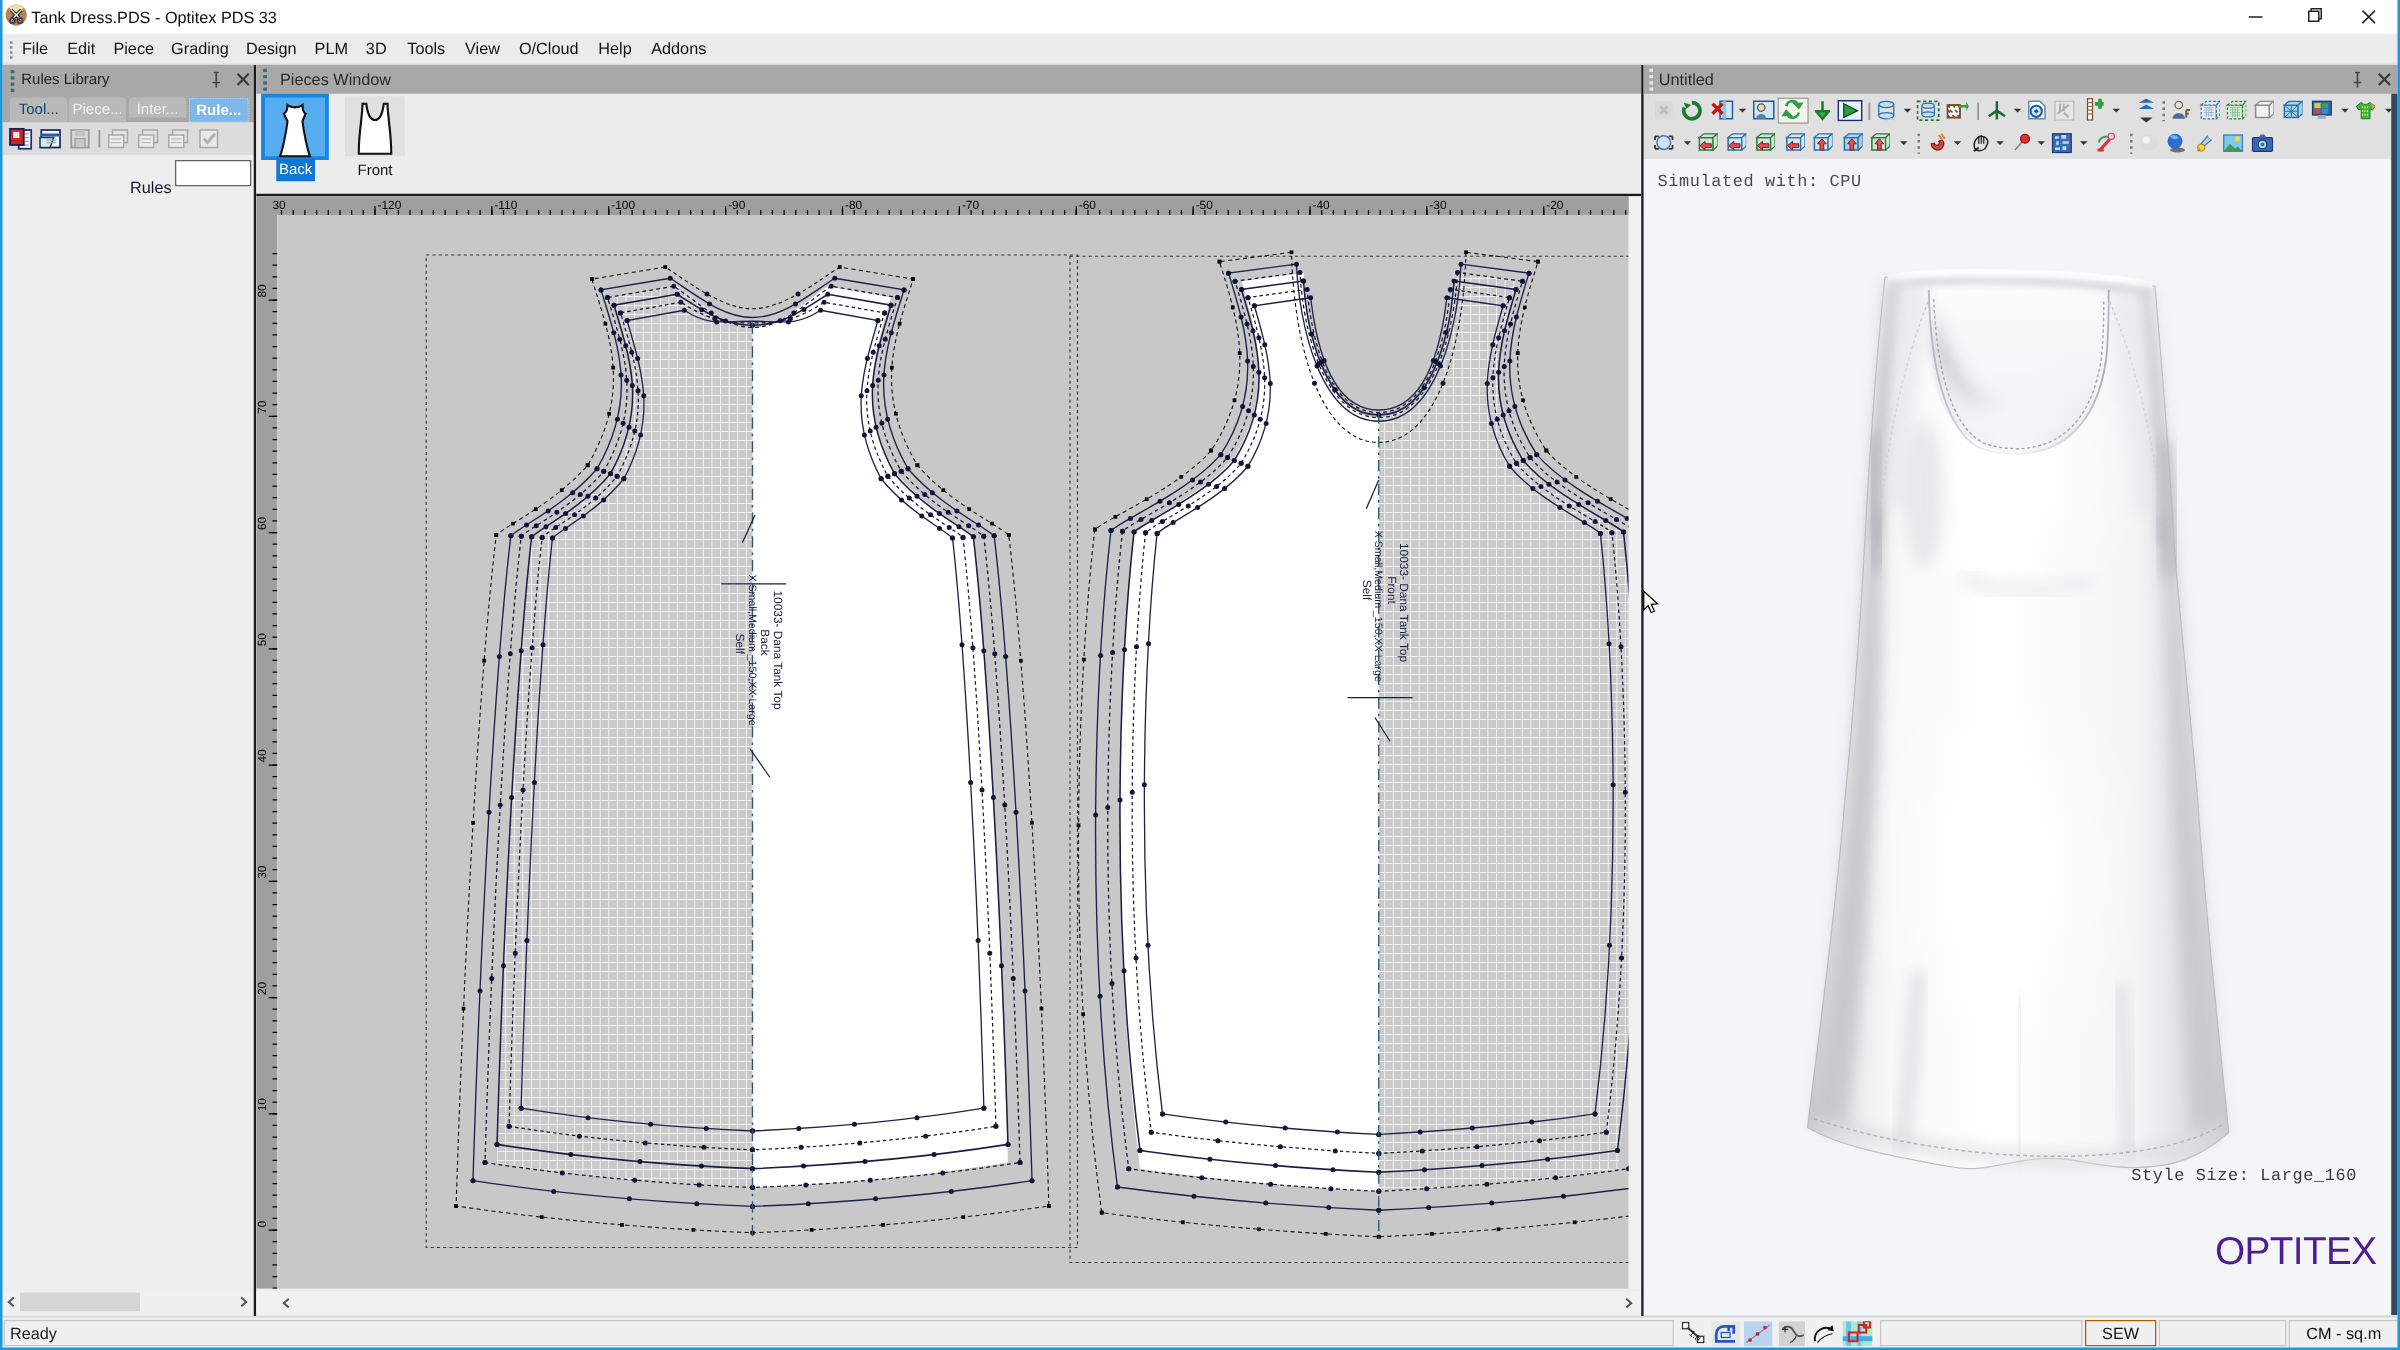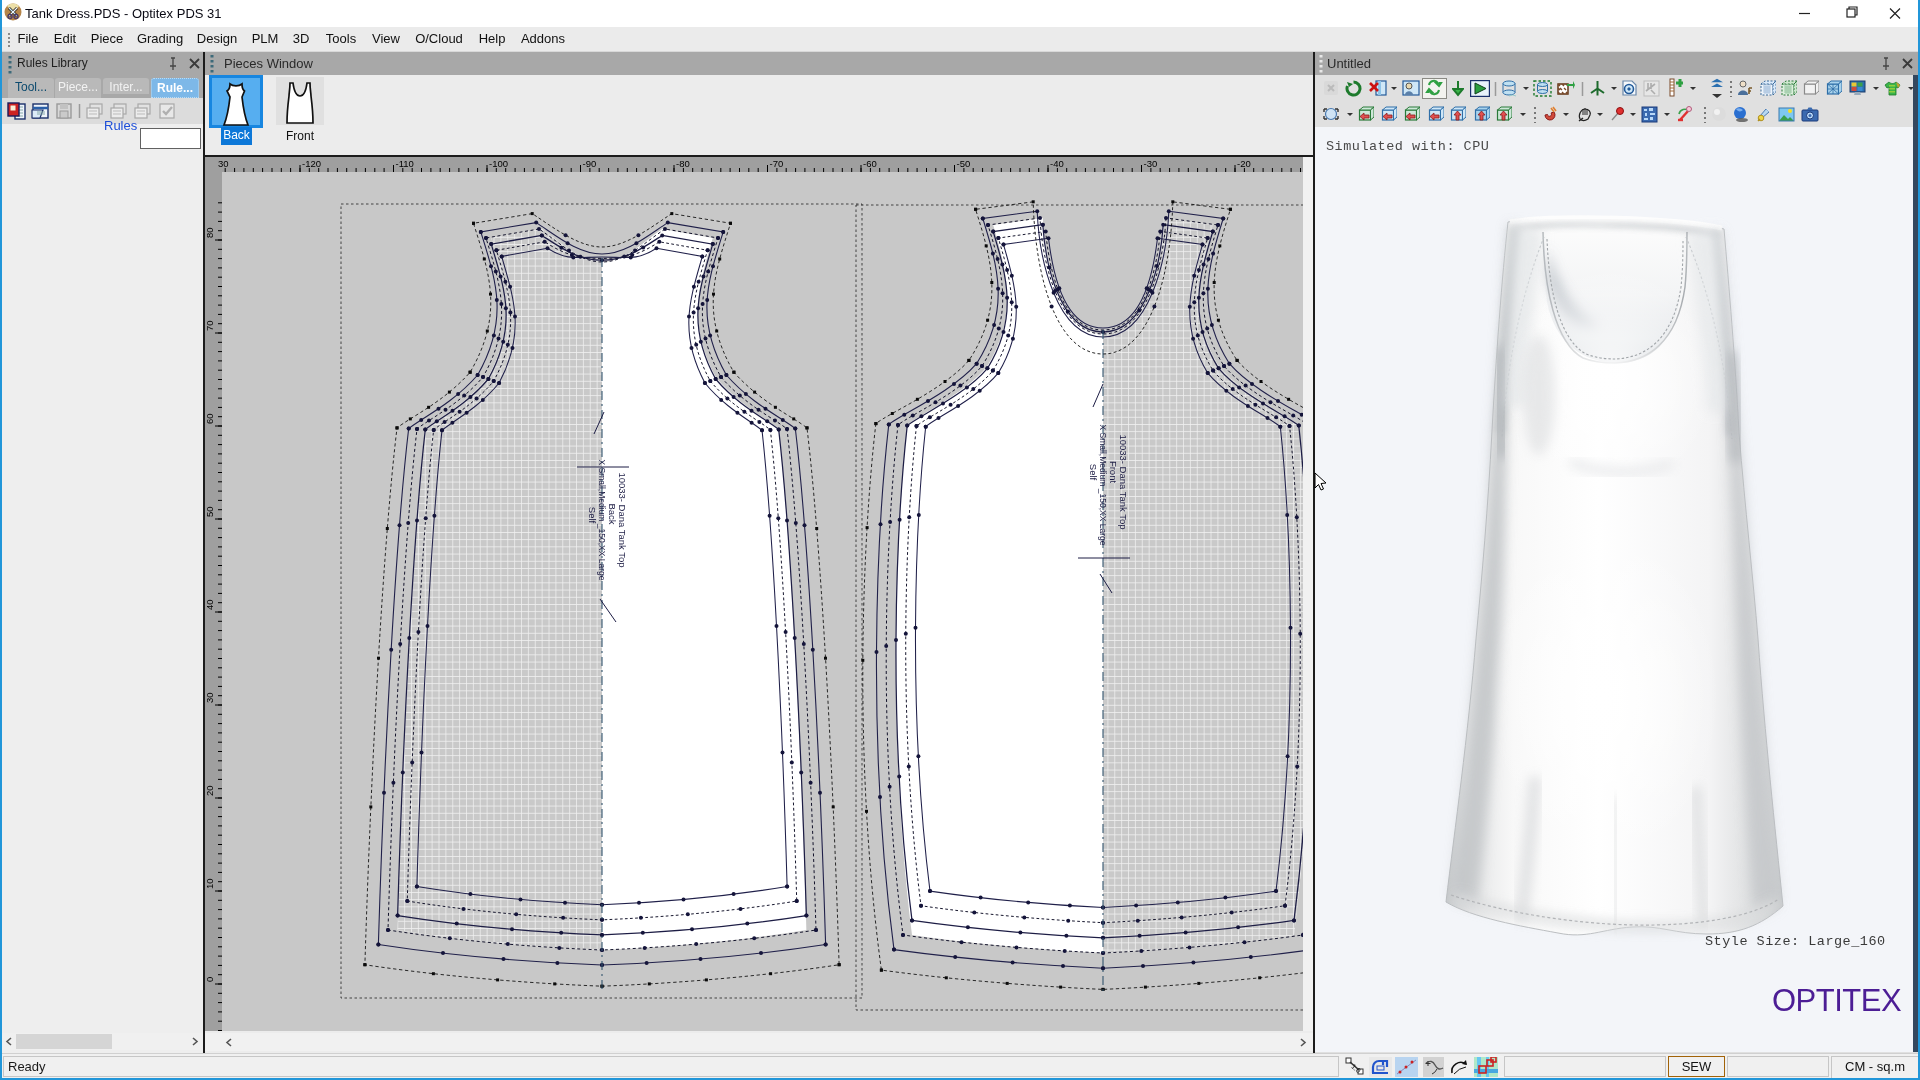--- a/index.html
+++ b/index.html
@@ -16,21 +16,21 @@
 <div class="abs" style="left:2px;top:0;width:1916px;height:27px;background:#ffffff"></div>
 <svg class="abs" style="left:4px;top:3px" width="18" height="18" viewBox="0 0 18 18">
  <circle cx="9" cy="9" r="8.5" fill="#b5854a"></circle>
  <path d="M3,3 a8.5,8.5 0 0 1 12,0 l-5,7 z" fill="#ecdfa8"></path>
  <path d="M4,4 L12,12 M12,4 L4,12" stroke="#111" stroke-width="2.6" transform="translate(1,1)"></path>
  <path d="M4,4 L12,12" stroke="#cde8f8" stroke-width="1.2" transform="translate(1,1)"></path>
  <path d="M12,4 L4,12" stroke="#f8f8f8" stroke-width="1.2" transform="translate(1,1)"></path>
  <circle cx="6" cy="13.5" r="2" fill="none" stroke="#4a3a6a" stroke-width="1.4"></circle>
  <circle cx="12" cy="13.5" r="2" fill="none" stroke="#4a3a6a" stroke-width="1.4"></circle>
 </svg>
-<div class="abs" style="left:25px;top:6px;font-size:13px;color:#0a0a14">Tank Dress.PDS - Optitex PDS 31</div>
+<div class="abs" style="left:25px;top:6px;font-size:13px;color:#0a0a14">Tank Dress.PDS - Optitex PDS 33</div>
 <svg class="abs" style="left:1795px;top:0" width="120" height="27" viewBox="0 0 120 27">
  <path d="M4,13.5 h11" stroke="#222" stroke-width="1.2"></path>
  <rect x="52" y="9" width="8" height="8" fill="none" stroke="#222" stroke-width="1.2"></rect>
  <path d="M54,9 v-2 h8 v8 h-2" fill="none" stroke="#222" stroke-width="1.2"></path>
  <path d="M95,8.5 l10,10 m0,-10 l-10,10" stroke="#222" stroke-width="1.2"></path>
 </svg>
 
 <div class="abs" style="left:2px;top:27px;width:1916px;height:25px;background:#ebebeb;border-bottom:1px solid #d8d8d8"></div>
 <svg class="abs" style="left:6px;top:31px" width="6" height="18">
     <path d="M3,2 v14" stroke="#8a8a8a" stroke-width="2" stroke-dasharray="2,2"></path>
@@ -62,21 +62,21 @@
   </svg>
 
   <div class="abs" style="left:0;top:24px;width:201px;height:22px;background:#a8a8a8"></div>
 <div class="abs" style="left:6px;top:26px;width:46px;height:20px;background:#b9b9b9;border-radius:3px 3px 0 0;color:#0c4a6e;font-size:12px;text-align:center;line-height:19px">Tool...</div>
 <div class="abs" style="left:53px;top:26px;width:46px;height:20px;background:#b9b9b9;border-radius:3px 3px 0 0;color:#f2f2f2;font-size:12px;text-align:center;line-height:19px">Piece...</div>
 <div class="abs" style="left:101px;top:26px;width:46px;height:16px;background:#b9b9b9;border-radius:3px 3px 0 0;color:#f2f2f2;font-size:12px;text-align:center;line-height:19px">Inter...</div>
 <div class="abs" style="left:149px;top:26px;width:48px;height:20px;background:#7db8e8;border-radius:3px 3px 0 0;border:1px dotted #bcdcf4;color:#ffffff;font-weight:bold;font-size:12px;text-align:center;line-height:18px">Rule...</div>
 
   <div class="abs" style="left:0;top:46px;width:201px;height:26px;background:#dcdcdc"></div>
 
-  <div class="abs" style="left:102px;top:66px;font-size:13px;color:#1d4ed8">Rules</div>
+  <div class="abs" style="left:102px;top:90px;font-size:13px;color:#0f172a">Rules</div>
   <div class="abs" style="left:138px;top:76px;width:61px;height:21px;background:#fff;border:1px solid #616161"></div>
 
   <div class="abs" style="left:0;top:981px;width:201px;height:17px;background:#f0f0f0">
     <div class="abs" style="left:14px;top:1px;width:96px;height:15px;background:#d5d5d5"></div>
     <svg class="abs" style="left:3px;top:4px" width="8" height="9">
         <path d="M6,1 L2,4.5 L6,8" stroke="#555" stroke-width="1.6" fill="none"></path>
       </svg>
     <svg class="abs" style="left:189px;top:4px" width="8" height="9">
         <path d="M2,1 L6,4.5 L2,8" stroke="#555" stroke-width="1.6" fill="none"></path>
       </svg>

